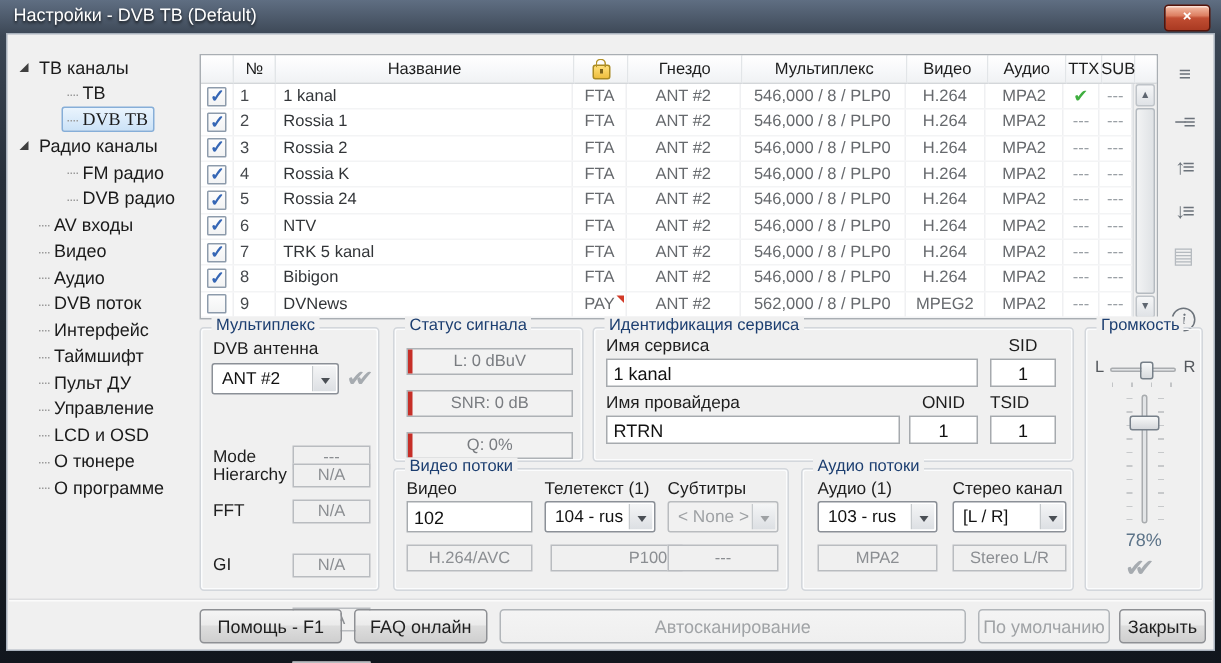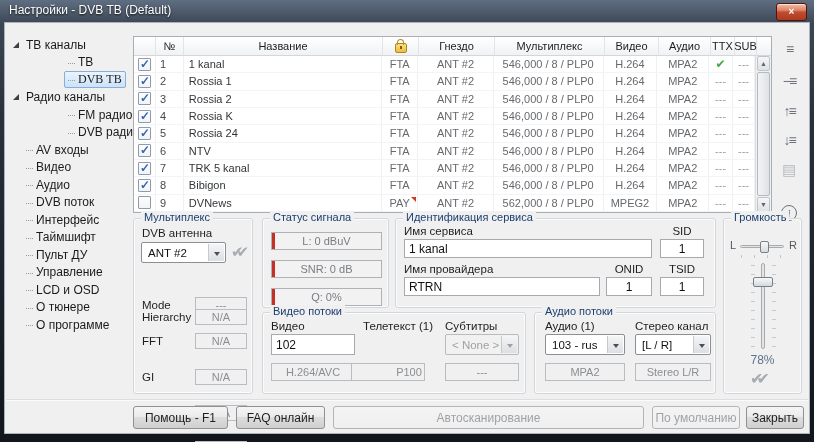--- a/index.html
+++ b/index.html
@@ -17,21 +17,21 @@
     color:#fff;font-size:10px;font-weight:bold;text-align:center;line-height:15px;cursor:default;}
   
   .client{position:absolute;left:4px;right:4px;top:22px;bottom:8px;background:#f0f0f0;
     box-shadow:inset 0 0 0 1px #a9b2bd;}
   
   .sidebar{position:absolute;left:3px;top:14px;width:122px;bottom:46px;}
   .tree-item{height:17.5px;display:flex;align-items:center;font-size:12px;color:#1b1b1b;}
   .twisty{width:10px;height:10px;margin-left:5px;position:relative;flex:none;}
   .tree-item[data-expanded="true"] .twisty::after{content:"";position:absolute;left:1px;top:2px;
     border-left:6px solid transparent;border-bottom:6px solid #3f3f3f;}
-  .tree-item[data-level="1"]{padding-left:19px;gap:23px;}
+  .tree-item[data-level="1"]{padding-left:19px;}
   .tree-label{position:relative;padding:0 3px;border:1px solid transparent;white-space:nowrap;}
   .tree-item:not([data-expanded="true"]) .tree-label::before{content:"";display:inline-block;
     width:7px;margin-right:3px;border-top:1px dotted #9b9b9b;vertical-align:middle;}
   .tree-item[data-selected="true"] .tree-label{
     background:linear-gradient(180deg,#eaf4fd,#cbe2f7);border:1px solid #86aed8;border-radius:2px;font-family:Liberation Serif, serif;}
   
   .channel-table{position:absolute;left:129px;top:14px;width:639px;height:177px;background:#fff;
     border:1px solid #a9aeb3;box-sizing:border-box;}
   .thead{display:flex;height:19px;}
   .th{box-sizing:border-box;display:flex;align-items:center;justify-content:center;
@@ -540,37 +540,40 @@
     </div>
 
     <div class="group" data-name="service-id-group" style="left:391px;top:196px;width:321px;height:90px;">
       <span class="group-title" data-name="service-group-title">Идентификация сервиса</span>
       <span class="lbl" style="left:8px;top:6px;" data-name="service-name-label">Имя сервиса</span>
       <span class="lbl" style="left:264px;top:6px;width:44px;text-align:center;" data-name="sid-label">SID</span>
       <input class="text-input" style="left: 8px; top: 20px; width: 248px;" data-name="service-name-field" value="1 kanal">
       <input class="text-input center" style="left: 264px; top: 20px; width: 44px;" data-name="sid-field" value="1">
       <span class="lbl" style="left:8px;top:44px;" data-name="provider-label">Имя провайдера</span>
       <span class="lbl" style="left:210px;top:44px;width:46px;text-align:center;" data-name="onid-label">ONID</span>
-      <span class="lbl" style="left:264px;top:44px;width:44px;text-align:center;" data-name="tsid-label">TSID</span>
+      <span class="lbl" style="left:264px;top:44px;width:44px;text-align:left;" data-name="tsid-label">TSID</span>
       <input class="text-input" style="left: 8px; top: 58px; width: 196px;" data-name="provider-field" value="RTRN">
       <input class="text-input center" style="left: 210px; top: 58px; width: 46px;" data-name="onid-field" value="1">
       <input class="text-input center" style="left: 264px; top: 58px; width: 44px;" data-name="tsid-field" value="1">
     </div>
 
     <div class="group" data-name="video-streams-group" style="left:258px;top:290px;width:264px;height:82px;">
       <span class="group-title" data-name="video-group-title">Видео потоки</span>
       <span class="lbl" style="left:8px;top:7px;" data-name="video-pid-label">Видео</span>
       <span class="lbl" style="left:100px;top:7px;" data-name="teletext-label">Телетекст (1)</span>
       <span class="lbl" style="left:182px;top:7px;" data-name="subtitles-label">Субтитры</span>
       <input class="text-input" style="left: 8px; top: 21px; width: 84px; height: 21px;" data-name="video-pid-field" value="102">
+      <div class="combo" style="left:100px;top:21px;width:74px;" data-name="teletext-select">
+        <span data-name="teletext-select-value">104 - rus</span>
+      </div>
       <div class="combo" style="left:182px;top:21px;width:74px;" data-name="subtitles-select" data-disabled="true">
         <span data-name="subtitles-select-value">&lt; None &gt;</span>
       </div>
       <span class="ro-field" style="left:8px;top:50px;width:84px;" data-name="video-codec-field">H.264/AVC</span>
-      <span class="ro-field" style="left:88px;top:50px;width:74px;padding-left:42px;" data-name="teletext-page-field">P100</span>
+      <span class="ro-field" style="left:104px;top:50px;width:88px;padding-left:42px;" data-name="teletext-page-field">P100</span>
       <span class="ro-field" style="left:182px;top:50px;width:74px;" data-name="subtitles-info-field">---</span>
     </div>
 
     <div class="group" data-name="audio-streams-group" style="left:530px;top:290px;width:182px;height:82px;">
       <span class="group-title" data-name="audio-group-title">Аудио потоки</span>
       <span class="lbl" style="left:10px;top:7px;" data-name="audio-pid-label">Аудио (1)</span>
       <span class="lbl" style="left:100px;top:7px;" data-name="stereo-label">Стерео канал</span>
       <div class="combo" style="left:10px;top:21px;width:80px;" data-name="audio-select">
         <span data-name="audio-select-value">103 - rus</span>
       </div>

